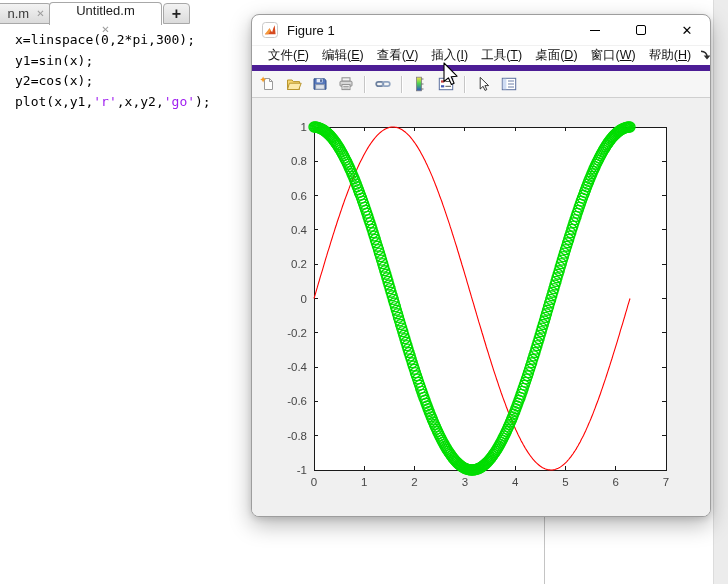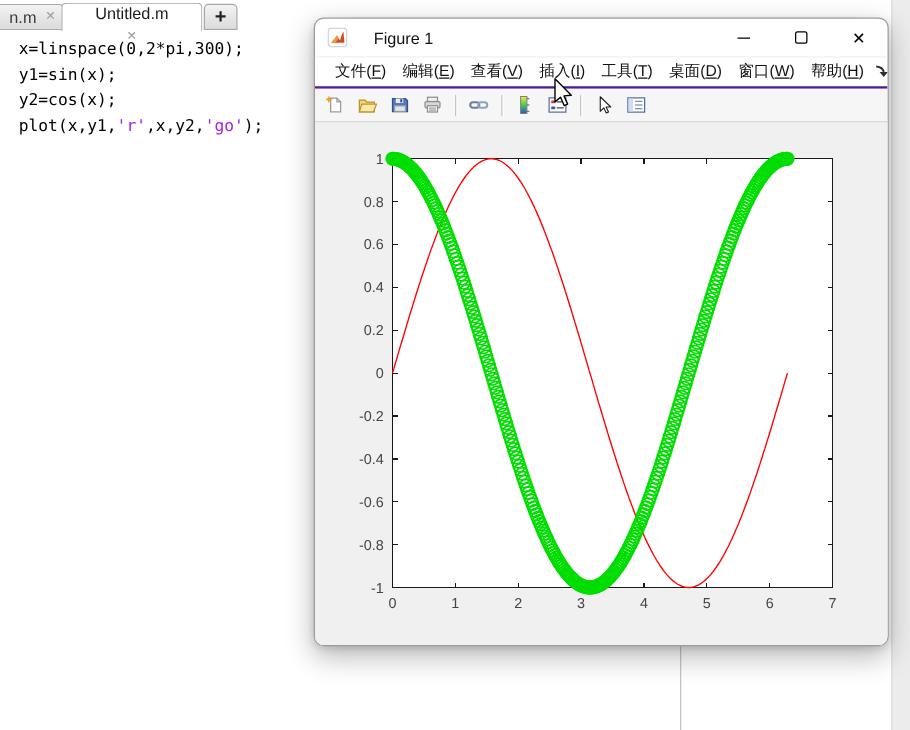--- a/index.html
+++ b/index.html
@@ -37,29 +37,29 @@
   #panel-divider { position: absolute; left: 544px; top: 517px; width: 1px; height: 67px; background: #c4c4c4; }
 
   
   #figure-window {
     position: absolute; left: 251px; top: 14px; width: 460px; height: 503px;
     background: #ffffff; border: 1px solid #9d9d9d; border-radius: 8px;
     box-shadow: 0 8px 22px rgba(0,0,0,.28), 0 2px 6px rgba(0,0,0,.12);
     overflow: hidden;
   }
   #titlebar { height: 30px; display: flex; align-items: center; gap: 9px; padding-left: 10px; }
-  #fig-title { font-size: 13px; color: #111; margin-left: 12px; }
+  #fig-title { font-size: 13px; color: #111; }
   #win-controls { margin-left: auto; display: flex; height: 100%; }
   .wbtn { width: 46px; height: 100%; display: flex; align-items: center; justify-content: center; }
   .g-minimize { width: 10px; height: 1px; background: #000; display: block; }
   .g-maximize { width: 10px; height: 10px; border: 1px solid #000; border-radius: 2px; display: block; }
   .g-close { font-size: 13px; color: #000; line-height: 1; }
 
   #menubar { height: 26px; display: flex; align-items: center; padding: 0 9px 0 11px;
-    font-size: 12.5px; color: #111; border-top: 1px solid #f1f1f1; border-bottom: 2px solid #4c1d95; }
+    font-size: 12.5px; color: #111; border-top: 1px solid #f1f1f1; border-bottom: 6px solid #4c1d95; }
   .menu-item { padding: 3px 5px; margin-right: 3px; white-space: nowrap; }
   #menu-overflow { margin-left: auto; display: flex; align-items: center; }
 
   #toolbar { height: 27px; background: #f6f6f6; border-bottom: 1px solid #cfcfcf;
     display: flex; align-items: center; padding-left: 6px; gap: 6px; }
   .tbtn { width: 20px; height: 20px; display: flex; align-items: center; justify-content: center; }
   .tsep { width: 1px; height: 17px; background: #c6c6c6; box-shadow: 1px 0 0 #ffffff; margin: 0 2px; }
 
   #canvas { position: absolute; left: 0; top: 83px; width: 460px; height: 420px; background: #f0f0f0; }
   #plot { display: block; }

